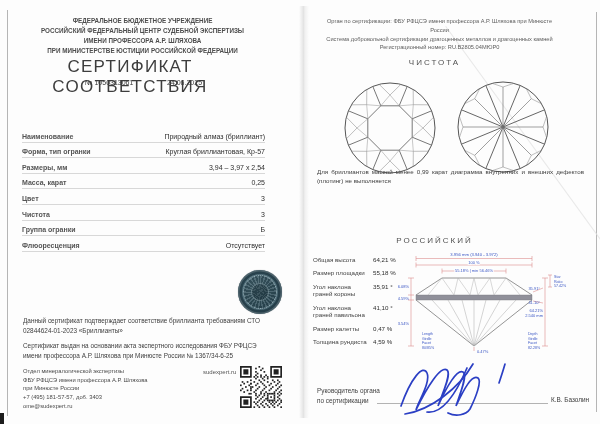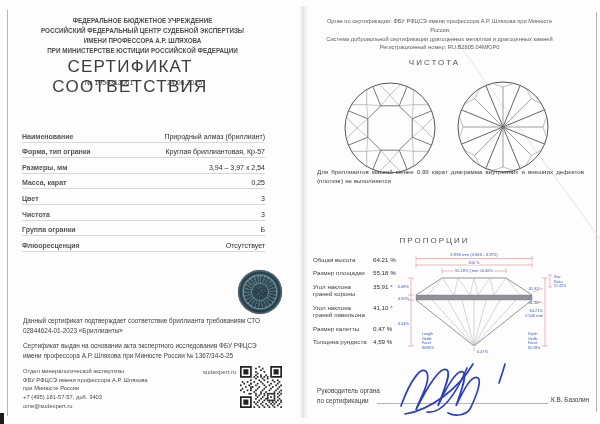--- a/index.html
+++ b/index.html
@@ -356,21 +356,21 @@
       <line x1="6.0" y1="46.0" x2="2.3" y2="56.9" stroke="#8a8a8a" stroke-width="0.55"></line>
       <line x1="6.0" y1="46.0" x2="2.3" y2="35.1" stroke="#8a8a8a" stroke-width="0.55"></line>
       <line x1="46.0" y1="46.0" x2="28.8" y2="4.4" stroke="#555" stroke-width="0.9"></line>
       <line x1="46.0" y1="46.0" x2="17.7" y2="17.7" stroke="#777" stroke-width="0.7"></line>
       <line x1="17.7" y1="17.7" x2="7.4" y2="22.8" stroke="#8a8a8a" stroke-width="0.55"></line>
       <line x1="17.7" y1="17.7" x2="22.8" y2="7.4" stroke="#8a8a8a" stroke-width="0.55"></line>
     </svg>
 
   <div class="abs plot-note">Для бриллиантов массой менее 0,99 карат диаграмма внутренних и внешних дефектов (плотинг) не выполняется</div>
 
-  <div class="abs sec-head" style="top:236px;">ПРОПОРЦИИ</div>
+  <div class="abs sec-head" style="top:236px;">РОССИЙСКИЙ</div>
 
   <div class="abs pr-table">
     <div class="pr-row">
       <span class="pr-label">Общая высота</span>
       <span class="pr-value">64,21 %</span>
     </div>
     <div class="pr-row">
       <span class="pr-label">Размер площадки</span>
       <span class="pr-value">55,18 %</span>
     </div>

